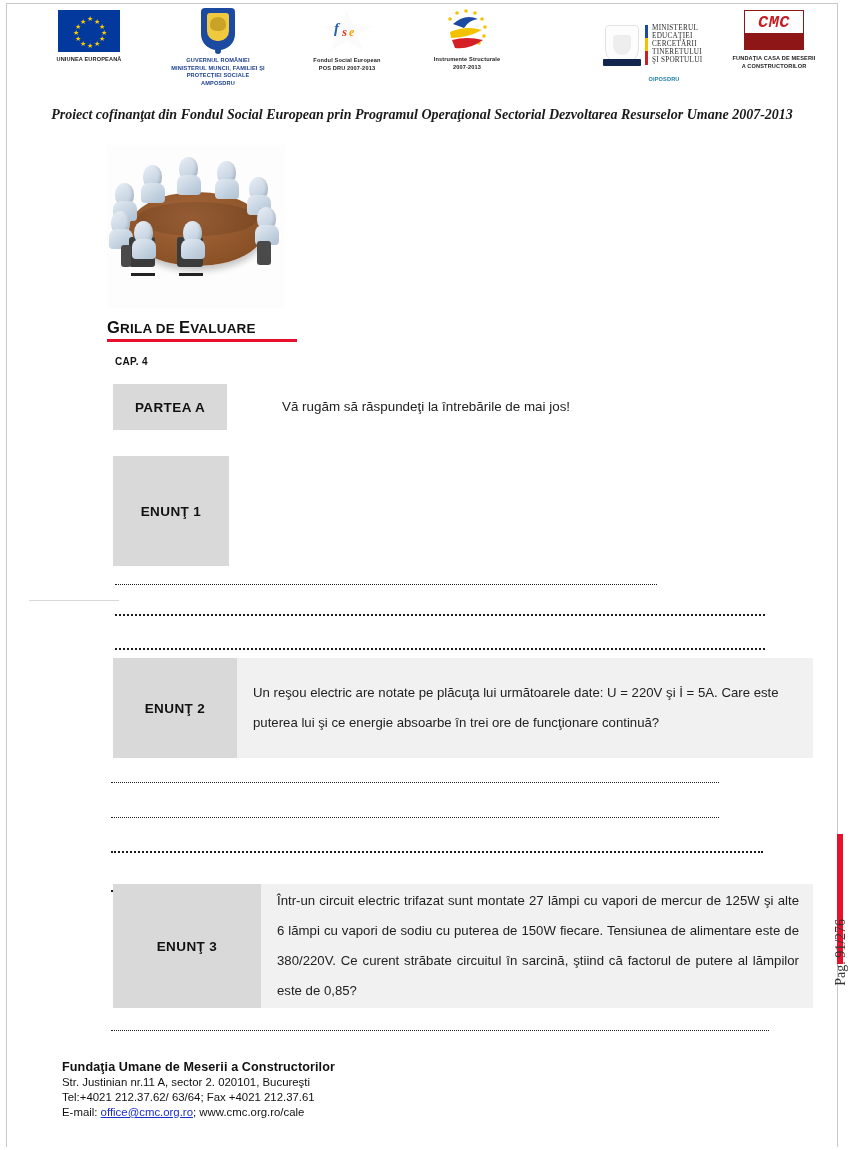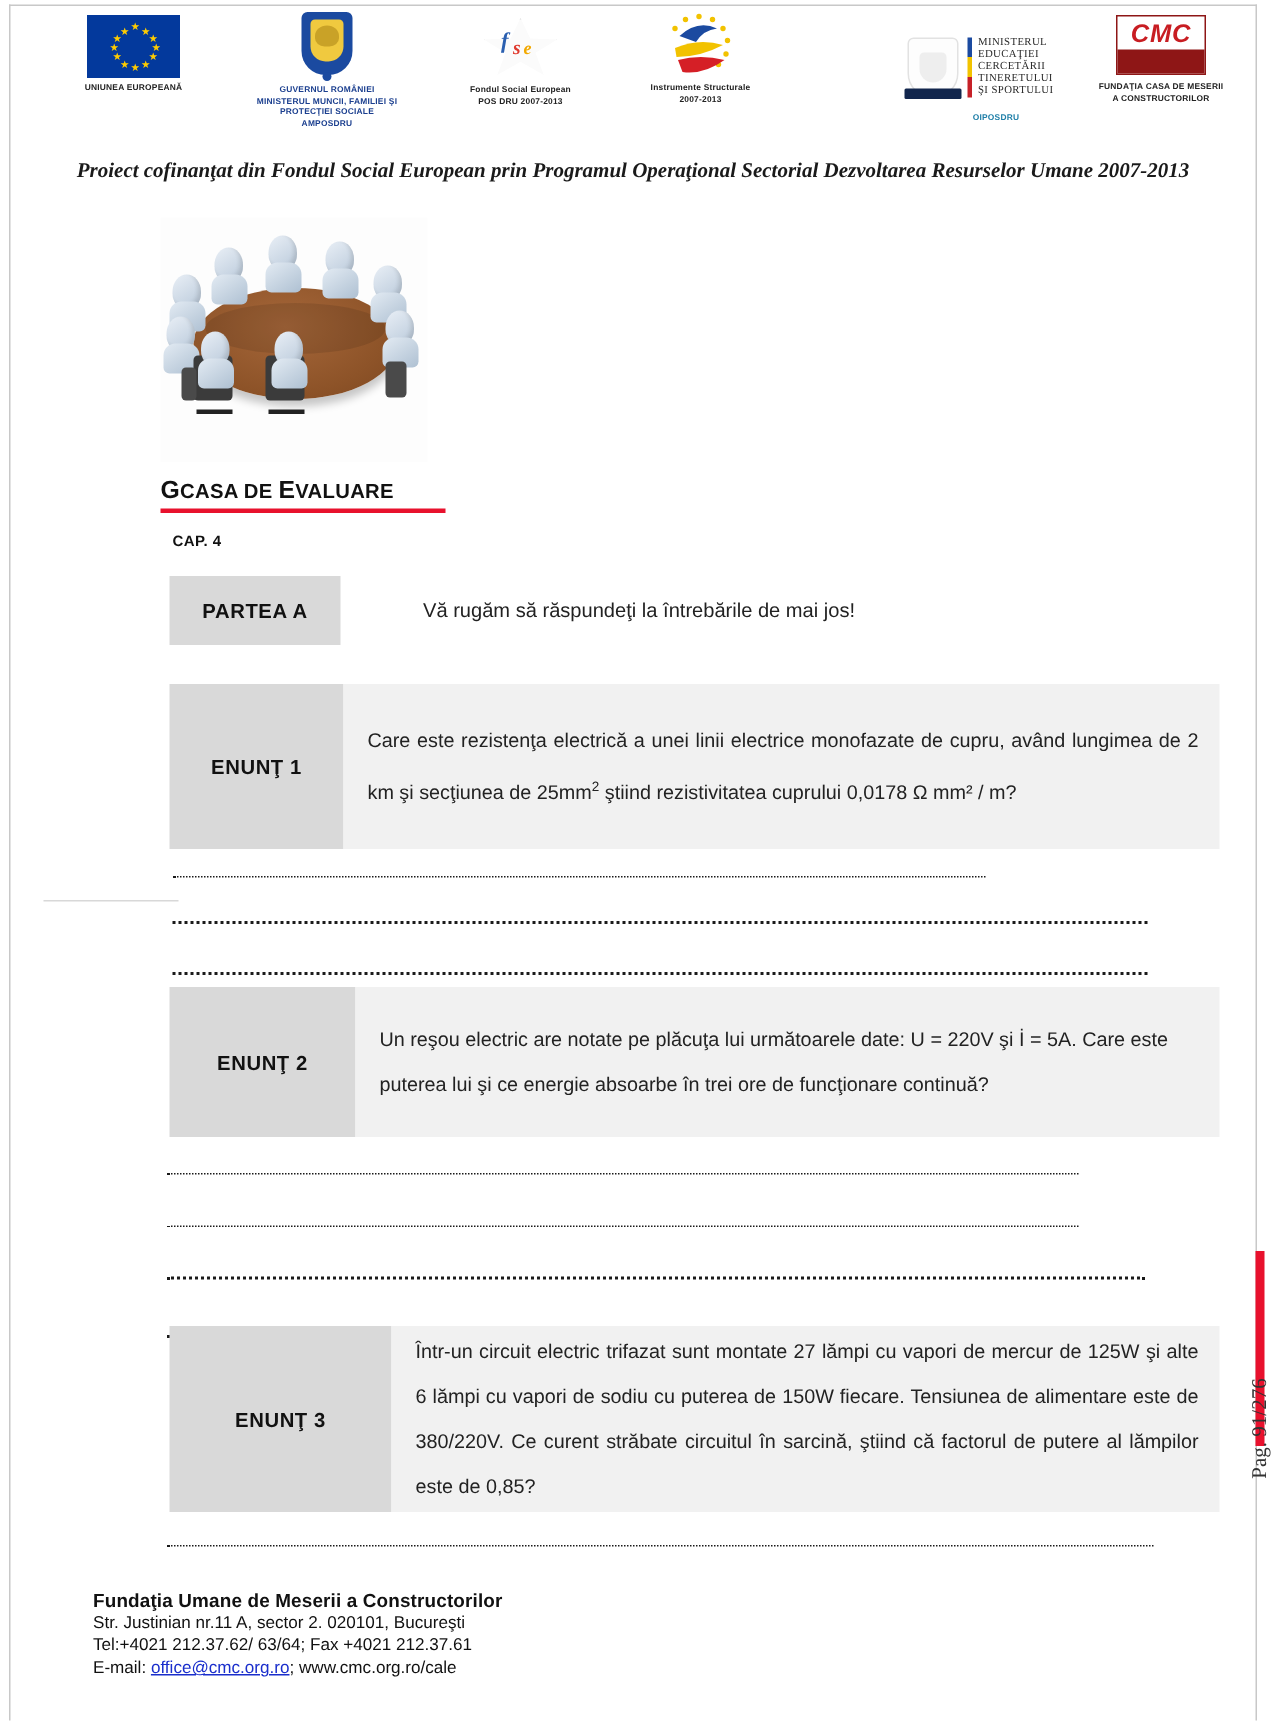--- a/index.html
+++ b/index.html
@@ -140,21 +140,21 @@
 
   
   .cmc-box {
     width: 60px; height: 40px; margin: 0 auto 5px;
     border: 1.5px solid #8e1616;
     background: #fff;
     position: relative;
   }
   .cmc-box .cmc-txt {
     position:absolute; left:0; right:0; top:2px;
-    font-family:Liberation Sans, sans-serif;
+    font-family:Liberation Mono, monospace;
     font-weight: bold; font-style: italic;
     color:#c81d22; font-size:17px; letter-spacing:.5px;
   }
   .cmc-box .cmc-bar {
     position:absolute; left:0; right:0; bottom:0;
     height:16px; background:#8e1616;
   }
 
   .proiect-line {
     position: absolute;
@@ -463,35 +463,32 @@
         <div class="phead"></div>
         <div class="pbody"></div>
       </div>
     <div class="chair" style="left:14px; top:100px; width:10px; height:22px; background:#4a4a4a;"></div>
     <div class="chair" style="left:150px; top:96px; width:14px; height:24px; background:#4a4a4a;"></div>
     <div class="chair-leg" style="left:24px; top:128px;"></div>
     <div class="chair-leg" style="left:72px; top:128px;"></div>
   </div>
 
   <div class="title-wrap">
-    <div class="grila-title"><span>G</span><span class="small">CASA DE </span><span>E</span><span class="small">VALUARE</span></div>
+    <div class="grila-title"><span>G</span><span class="small">RILA DE </span><span>E</span><span class="small">VALUARE</span></div>
     <div class="title-rule"></div>
   </div>
   <div class="cap-title">CAP. 4</div>
 
   <div class="row partea-row">
     <div class="label-cell">PARTEA A</div>
     <div class="body-cell">Vă rugăm să răspundeţi la întrebările de mai jos!</div>
   </div>
 
   <div class="row q1-row">
     <div class="label-cell">ENUNŢ 1</div>
-    <div class="body-cell">
-      <p><span>Care este rezistenţa electrică a unei linii electrice monofazate de cupru, având lungimea de 2 km şi secţiunea de 25mm</span><sup>2</sup><span> ştiind rezistivitatea cuprului 0,0178 Ω mm² / m?</span></p>
-    </div>
   </div>
 
   <div class="faint-rule"></div>
 
   <div class="dots thin" style="left:108px; top:580px; width:542px;"></div>
   <div class="dots thick" style="left:108px; top:610px; width:650px;"></div>
   <div class="dots thick" style="left:108px; top:644px; width:650px;"></div>
 
   <div class="row q2-row">
     <div class="label-cell">ENUNŢ 2</div>

